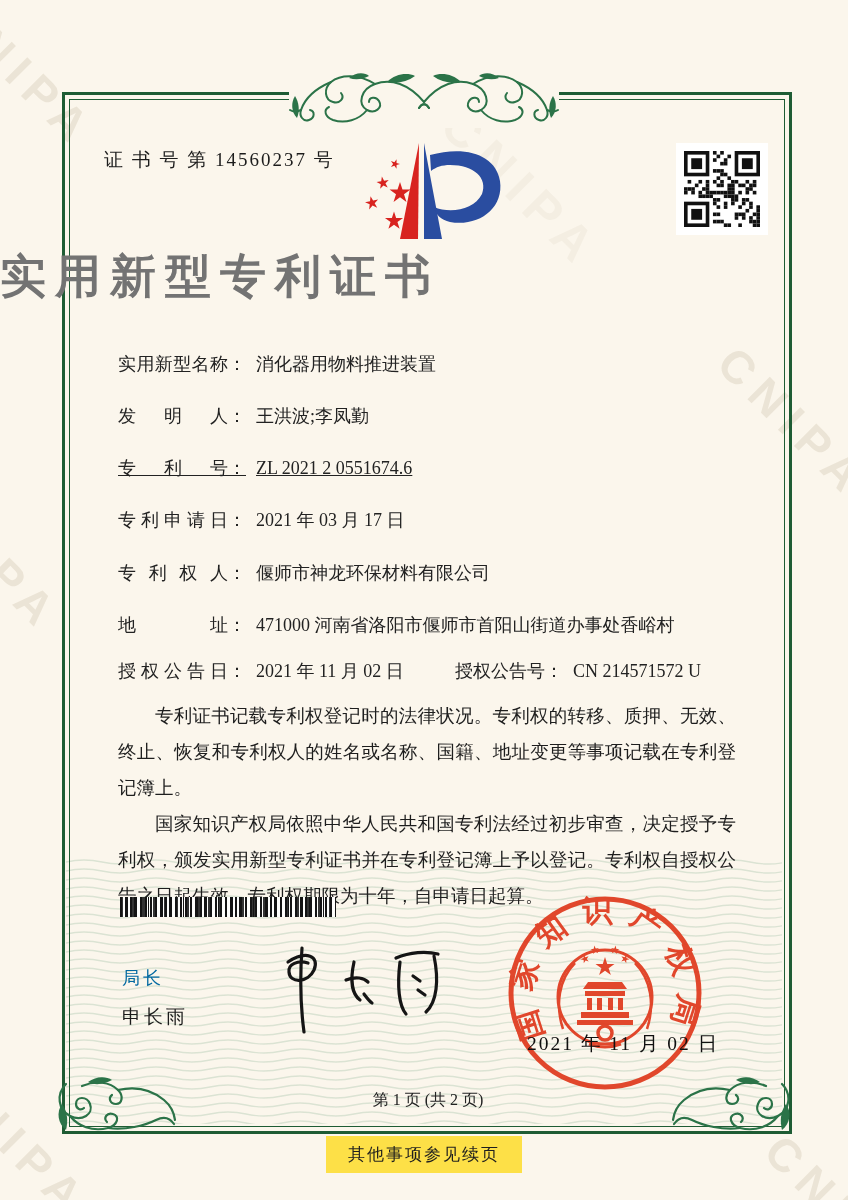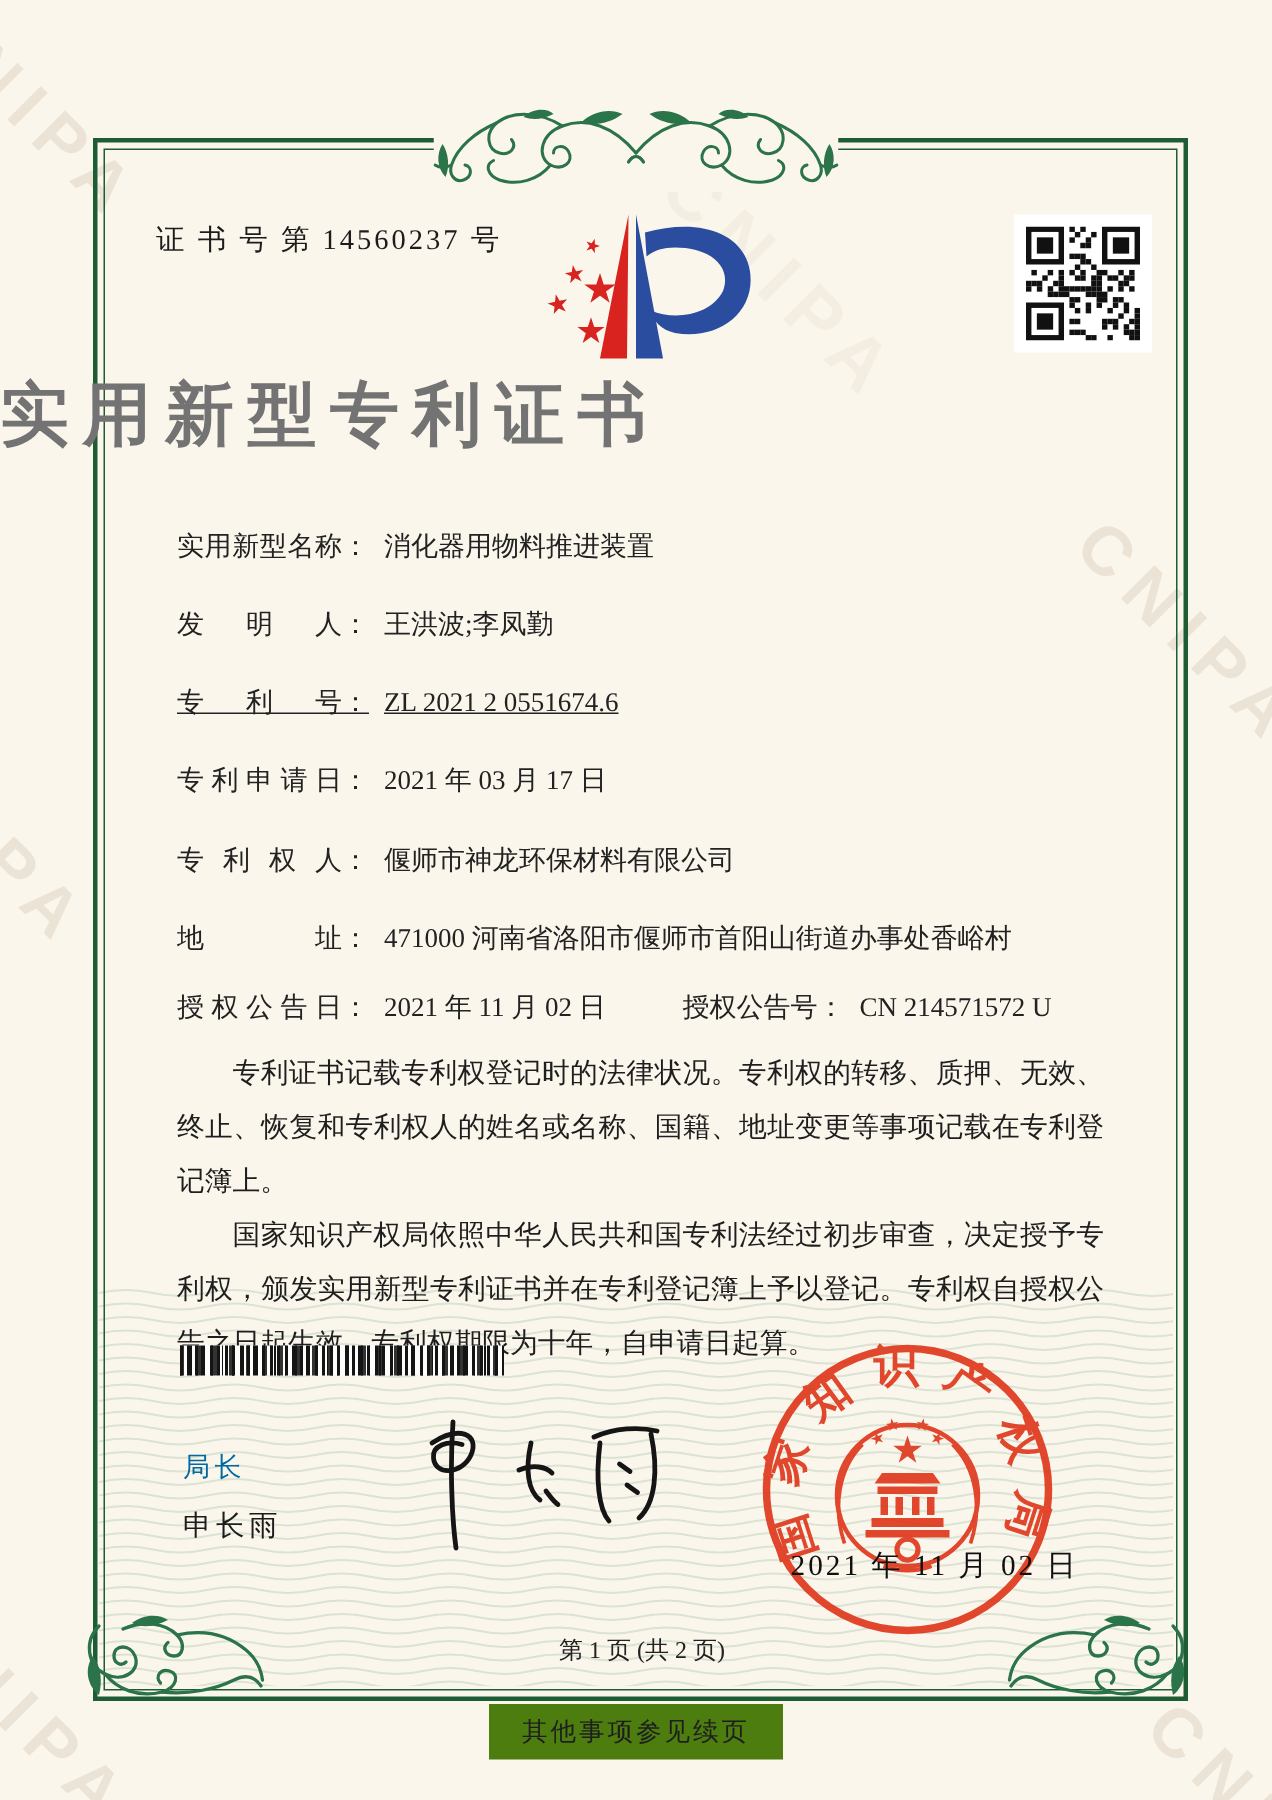--- a/index.html
+++ b/index.html
@@ -52,21 +52,21 @@
       repeating-linear-gradient(90deg,#333 0 3px,rgba(0,0,0,0) 3px 11px);
   }
   .signer-title{position:absolute;left:122px;top:966px;z-index:3;font-size:18px;letter-spacing:3px;color:#0369a1;}
   .signer-name{position:absolute;left:122px;top:1004px;z-index:3;font-size:19px;letter-spacing:3px;color:#1b1b1b;}
   .signature{position:absolute;left:250px;top:936px;z-index:3;}
   .seal{position:absolute;left:505px;top:893px;z-index:3;opacity:.93;}
   .seal-date{position:absolute;left:527px;top:1030px;z-index:4;font-size:19.5px;letter-spacing:2px;color:#101010;}
   .page-info{position:absolute;left:4px;top:1090px;width:100%;z-index:3;text-align:center;font-size:16px;color:#222;}
   .note-box{
     position:absolute;left:50%;top:1136px;transform:translateX(-50%);z-index:3;
-    background:#4d7c0f;padding:7px 22px;font-size:17px;letter-spacing:2px;color:#1e1e1e;white-space:nowrap;
+    background:#fde047;padding:7px 22px;font-size:17px;letter-spacing:2px;color:#1e1e1e;white-space:nowrap;
   }
 </style>
 </head>
 <body>
 
 <div class="page">
 
   <div class="wm" style="left:-28px;top:-14px;font-size:46px;">CNIPA</div>
   <div class="wm" style="left:470px;top:96px;font-size:50px;opacity:.13;">CNIPA</div>
   <div class="wm" style="left:745px;top:336px;font-size:46px;">CNIPA</div>

